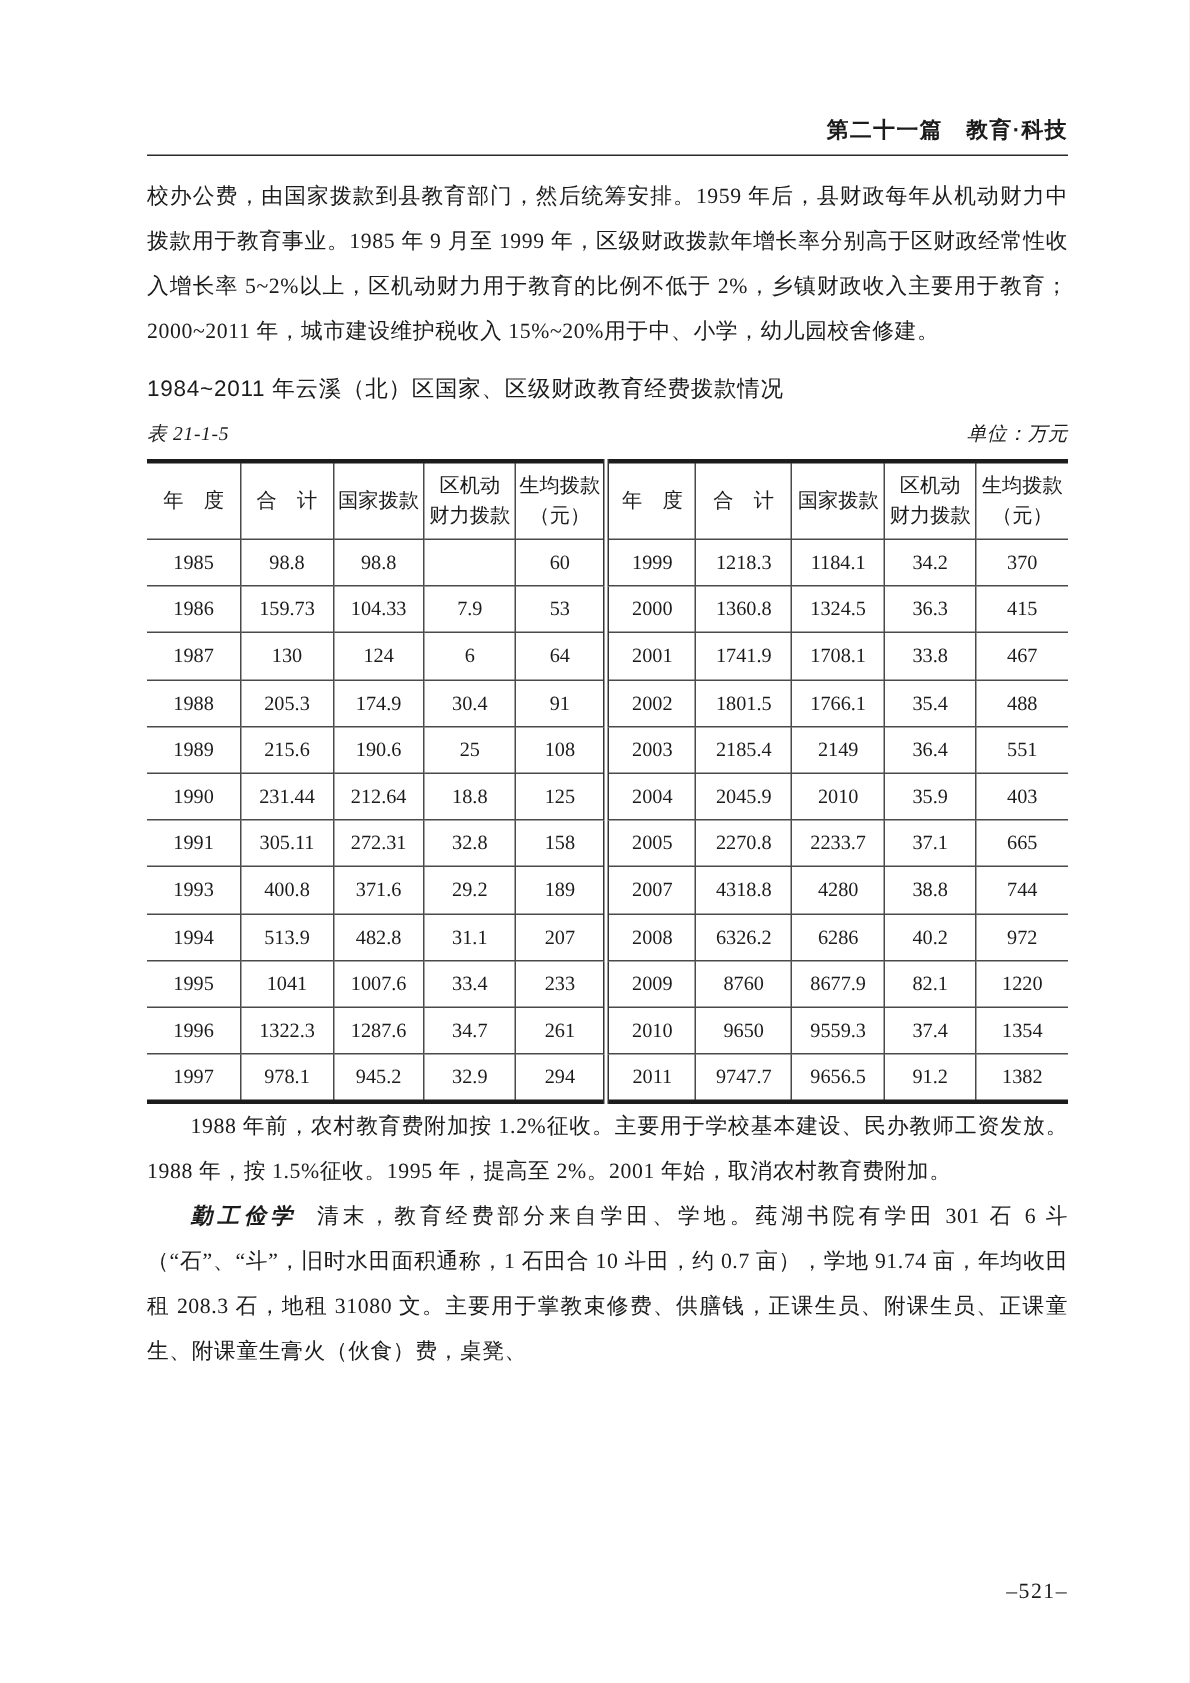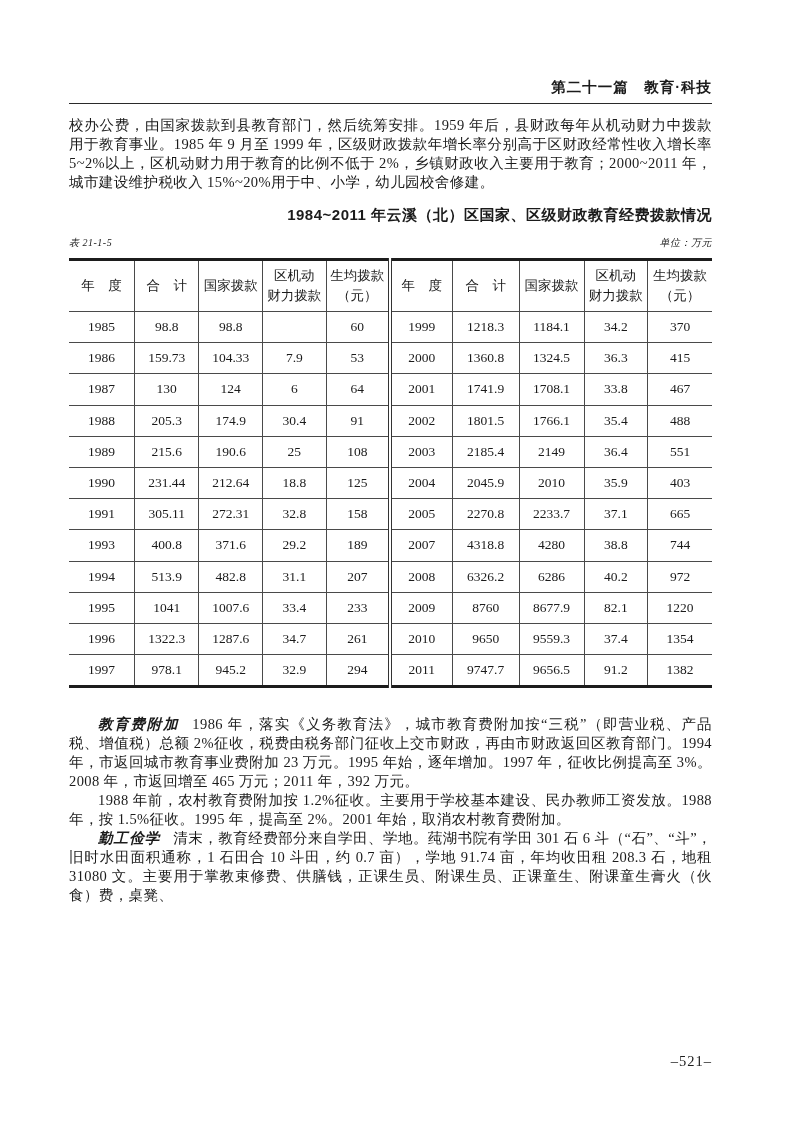--- a/index.html
+++ b/index.html
@@ -2,66 +2,66 @@
 <html><head>
 <meta charset="utf-8">
 <style>
   html,body { margin:0; padding:0; background:#e8e8e8; }
   .page {
     position: relative;
     width: 793px; height: 1122px;
     margin: 0 auto;
     background: #ffffff;
     box-sizing: border-box;
-    padding: 78px 81px 0 69px;
+    padding: 78px 81px 0 98px;
     color: #1b1b1b;
     font-family: "Liberation Serif", serif;
   }
   .chapter {
     text-align: right;
     font-family: "Liberation Sans", sans-serif;
     font-weight: bold;
     font-size: 14.5px;
     letter-spacing: 1px;
     line-height: 18px;
   }
   .rule {
     border: none;
     border-top: 1.5px solid #2a2a2a;
     margin: 7px 0 0 0;
   }
   p { margin: 0; }
   .body-text {
     font-size: 14.5px;
-    line-height: 19px;
+    line-height: 30px;
     text-align: justify;
     letter-spacing: 0.4px;
   }
   .p1 { margin-top: 12px; }
   .indent { text-indent: 2em; }
   .run-in {
     font-weight: bold;
     font-style: italic;
     margin-right: 0.9em;
     letter-spacing: 1px;
   }
   .table-title {
     margin: 14px 0 0 0;
-    text-align: right;
+    text-align: left;
     font-family: "Liberation Sans", sans-serif;
-    font-weight: bold;
+    font-weight: normal;
     font-size: 15px;
     letter-spacing: 0.5px;
   }
   .table-meta {
     display: flex;
     justify-content: space-between;
     align-items: center;
     margin: 11px 0 8px 0;
-    font-size: 10px;
+    font-size: 13px;
   }
   .kai { font-style: italic; letter-spacing: 0.5px; }
   table.grid {
     width: 100%;
     border-collapse: collapse;
     table-layout: fixed;
     border-top: 3px solid #1c1c1c;
     border-bottom: 3px solid #1c1c1c;
   }
   table.grid th, table.grid td {
@@ -304,21 +304,20 @@
           <td>294</td>
           <td class="divider">2011</td>
           <td>9747.7</td>
           <td>9656.5</td>
           <td>91.2</td>
           <td>1382</td>
         </tr>
       </tbody>
   </table>
 
-  <p class="body-text indent sec"><span class="run-in">教育费附加</span><span>1986 年，落实《义务教育法》，城市教育费附加按“三税”（即营业税、产品税、增值税）总额 2%征收，税费由税务部门征收上交市财政，再由市财政返回区教育部门。1994 年，市返回城市教育事业费附加 23 万元。1995 年始，逐年增加。1997 年，征收比例提高至 3%。2008 年，市返回增至 465 万元；2011 年，392 万元。</span></p>
 
   <p class="body-text indent follow">1988 年前，农村教育费附加按 1.2%征收。主要用于学校基本建设、民办教师工资发放。1988 年，按 1.5%征收。1995 年，提高至 2%。2001 年始，取消农村教育费附加。</p>
 
   <p class="body-text indent follow"><span class="run-in">勤工俭学</span><span>清末，教育经费部分来自学田、学地。莼湖书院有学田 301 石 6 斗（“石”、“斗”，旧时水田面积通称，1 石田合 10 斗田，约 0.7 亩），学地 91.74 亩，年均收田租 208.3 石，地租 31080 文。主要用于掌教束修费、供膳钱，正课生员、附课生员、正课童生、附课童生膏火（伙食）费，桌凳、</span></p>
 
   <div class="page-number">–521–</div>
 
 </div>
 
 </body></html>

